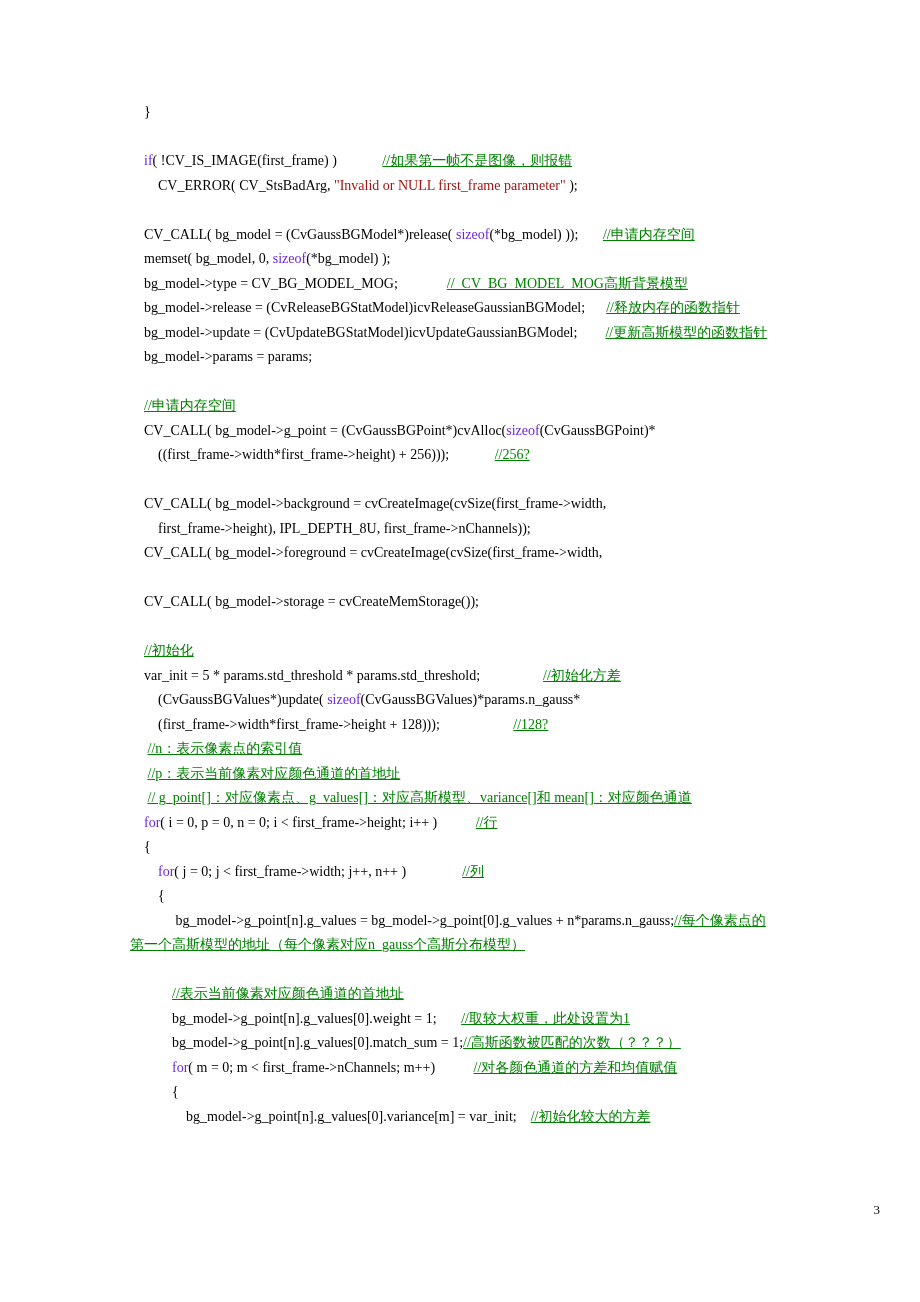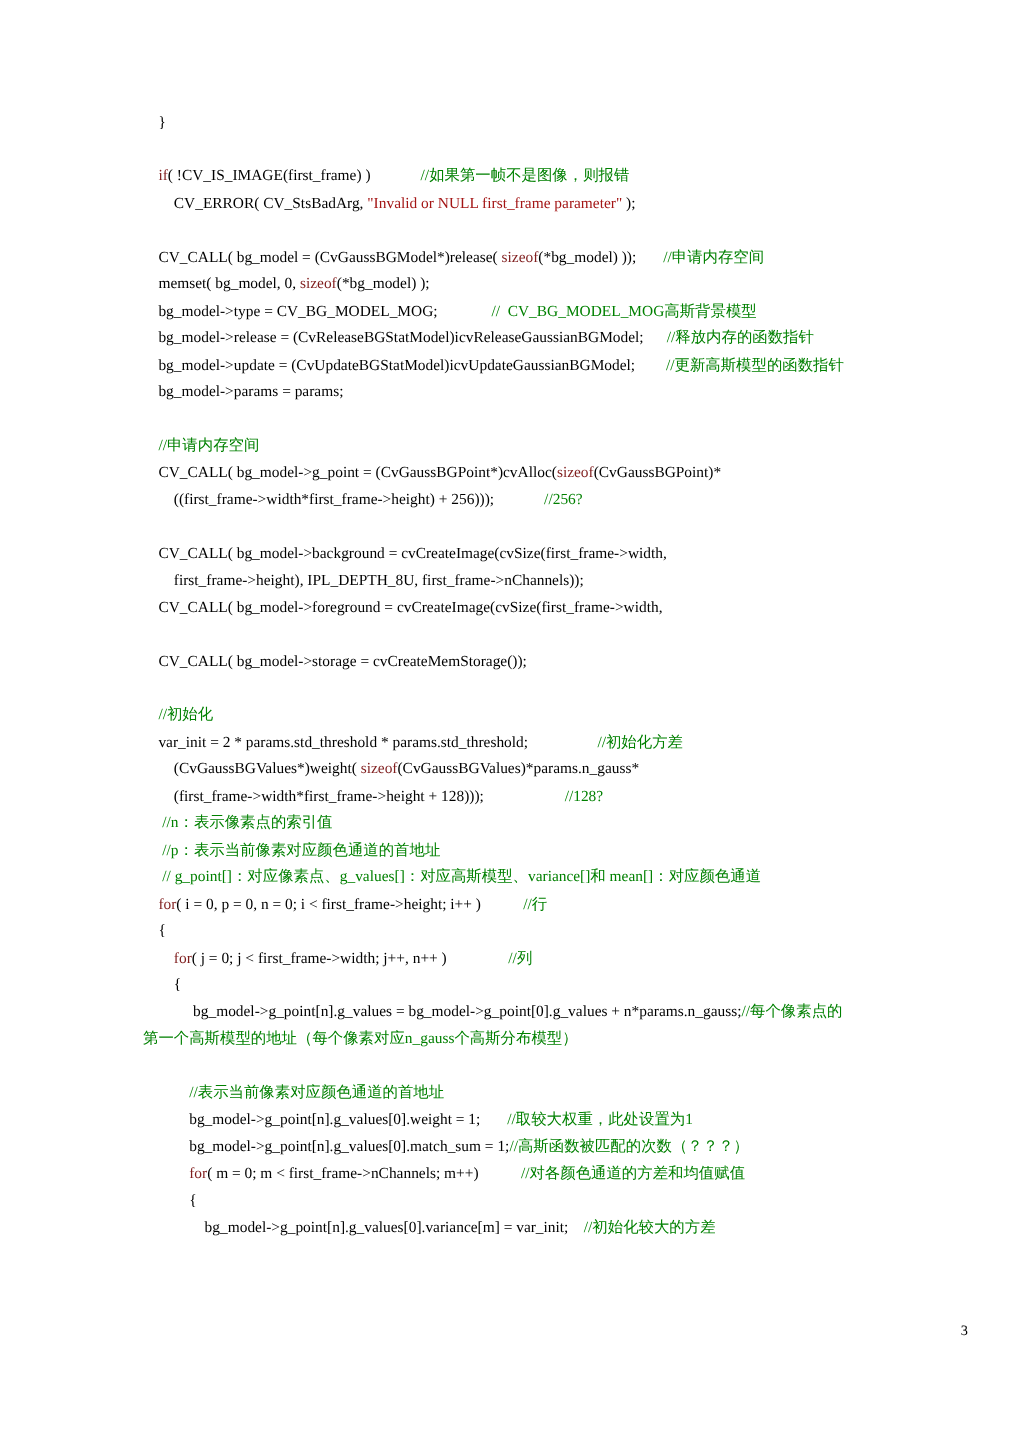--- a/index.html
+++ b/index.html
@@ -13,23 +13,23 @@
       width: 920px;
     }
     .page {
       padding: 100px 60px 40px 130px;
       box-sizing: border-box;
     }
     .code-line {
       white-space: pre;
       font-family: "Times New Roman", serif;
     }
-    .kw { color: #7f1d1d; margin-top: 44px; }
+    .kw { color: #6d28d9; margin-top: 44px; }
     .str { color: #a31515; }
-    .cmt { color: #008000; }
+    .cmt { color: #008000; text-decoration: underline; }
     .page-num {
       text-align: right;
       padding-right: 40px;
       padding-top: 30px;
       font-size: 13px;
     }
   </style>
 </head>
 <body>
 
@@ -51,22 +51,22 @@
       <div class="code-line"><span>    CV_CALL( bg_model-&gt;g_point = (CvGaussBGPoint*)cvAlloc(</span><span class="kw">sizeof</span><span>(CvGaussBGPoint)*</span></div>
       <div class="code-line"><span>        ((first_frame-&gt;width*first_frame-&gt;height) + 256)));             </span><span class="cmt">//256?</span></div>
       <div class="code-line">&nbsp;</div>
       <div class="code-line"><span>    CV_CALL( bg_model-&gt;background = cvCreateImage(cvSize(first_frame-&gt;width,</span></div>
       <div class="code-line"><span>        first_frame-&gt;height), IPL_DEPTH_8U, first_frame-&gt;nChannels));</span></div>
       <div class="code-line"><span>    CV_CALL( bg_model-&gt;foreground = cvCreateImage(cvSize(first_frame-&gt;width,</span></div>
       <div class="code-line">&nbsp;</div>
       <div class="code-line"><span>    CV_CALL( bg_model-&gt;storage = cvCreateMemStorage());</span></div>
       <div class="code-line">&nbsp;</div>
       <div class="code-line"><span>    </span><span class="cmt">//初始化</span></div>
-      <div class="code-line"><span>    var_init = 2 * params.std_threshold * params.std_threshold;                  </span><span class="cmt">//初始化方差</span></div>
-      <div class="code-line"><span>        (CvGaussBGValues*)weight( </span><span class="kw">sizeof</span><span>(CvGaussBGValues)*params.n_gauss*</span></div>
+      <div class="code-line"><span>    var_init = 5 * params.std_threshold * params.std_threshold;                  </span><span class="cmt">//初始化方差</span></div>
+      <div class="code-line"><span>        (CvGaussBGValues*)update( </span><span class="kw">sizeof</span><span>(CvGaussBGValues)*params.n_gauss*</span></div>
       <div class="code-line"><span>        (first_frame-&gt;width*first_frame-&gt;height + 128)));                     </span><span class="cmt">//128?</span></div>
       <div class="code-line"><span>     </span><span class="cmt">//n：表示像素点的索引值</span></div>
       <div class="code-line"><span>     </span><span class="cmt">//p：表示当前像素对应颜色通道的首地址</span></div>
       <div class="code-line"><span>     </span><span class="cmt">// g_point[]：对应像素点、g_values[]：对应高斯模型、variance[]和 mean[]：对应颜色通道</span></div>
       <div class="code-line"><span>    </span><span class="kw">for</span><span>( i = 0, p = 0, n = 0; i &lt; first_frame-&gt;height; i++ )           </span><span class="cmt">//行</span></div>
       <div class="code-line"><span>    {</span></div>
       <div class="code-line"><span>        </span><span class="kw">for</span><span>( j = 0; j &lt; first_frame-&gt;width; j++, n++ )                </span><span class="cmt">//列</span></div>
       <div class="code-line"><span>        {</span></div>
       <div class="code-line"><span>             bg_model-&gt;g_point[n].g_values = bg_model-&gt;g_point[0].g_values + n*params.n_gauss;</span><span class="cmt">//每个像素点的</span></div>
       <div class="code-line"><span class="cmt">第一个高斯模型的地址（每个像素对应n_gauss个高斯分布模型）</span></div>

